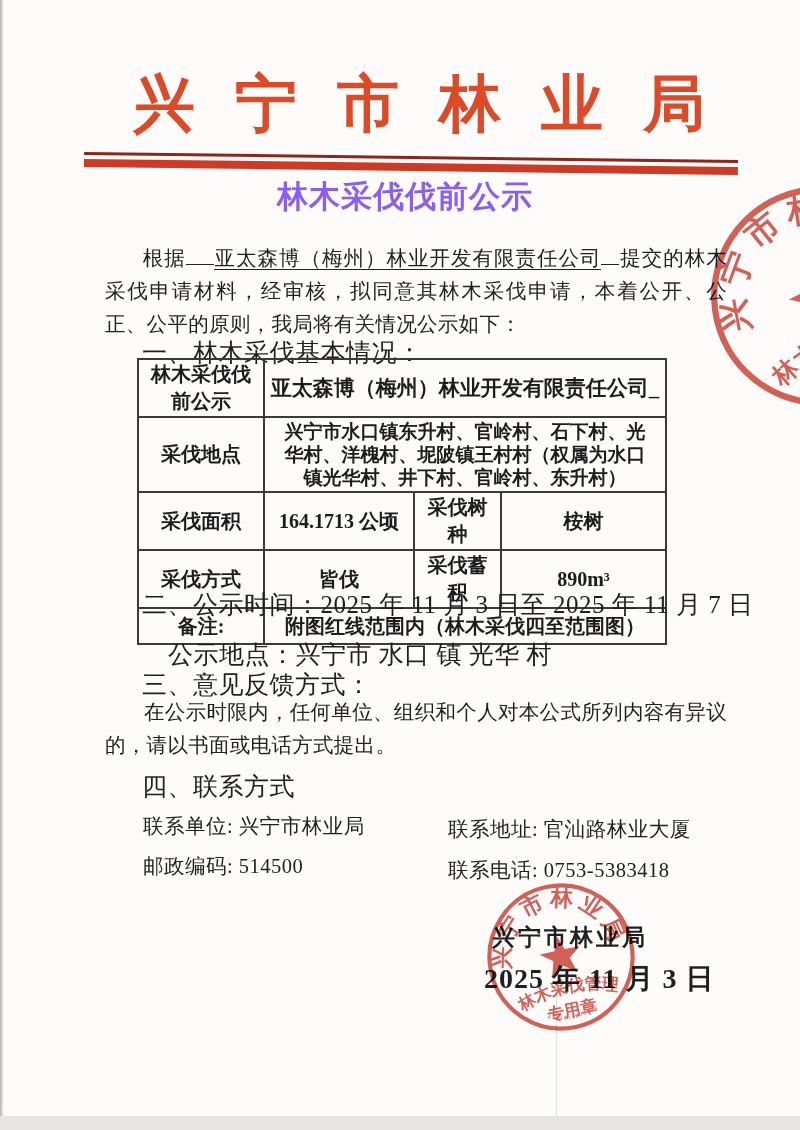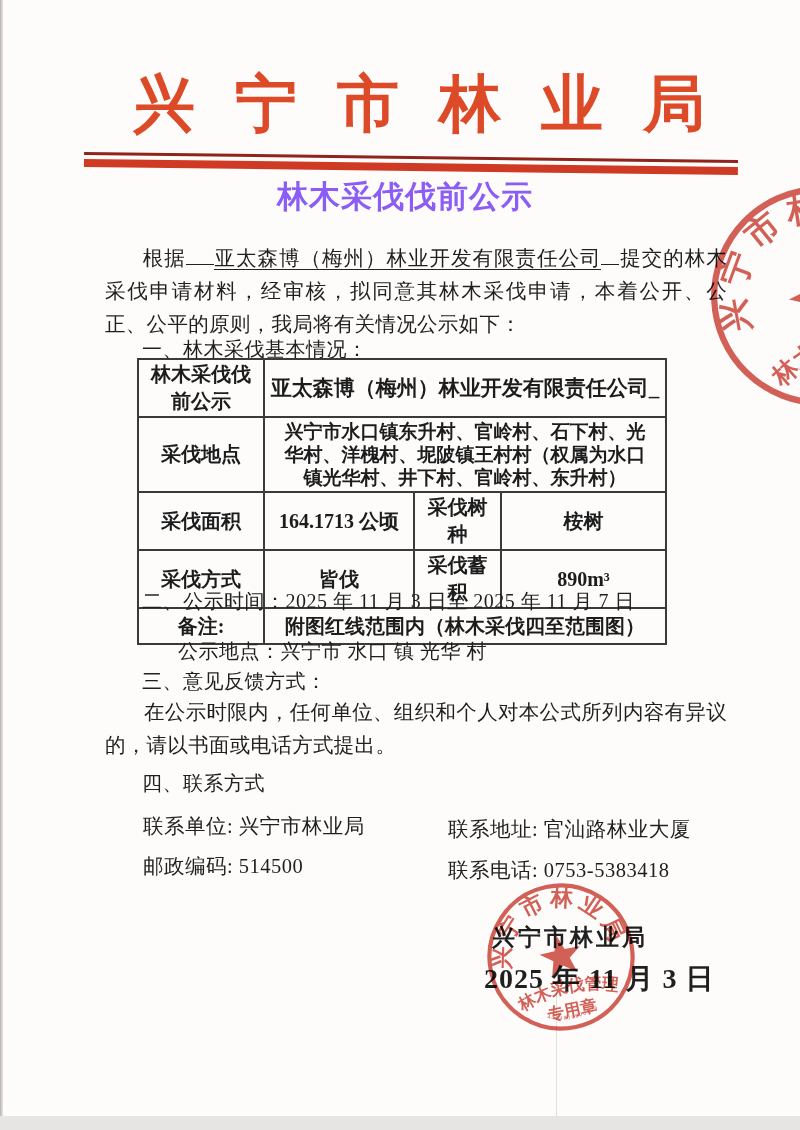--- a/index.html
+++ b/index.html
@@ -20,24 +20,24 @@
   .rule-thick{height:8px;background:#cf3a24;}
   .doc-title{left:277px;top:176px;font-size:31px;font-weight:bold;letter-spacing:1px;white-space:nowrap;color:#8b5cf6;}
   
   .para{left:105px;width:622px;font-size:20.5px;line-height:33px;letter-spacing:.3px;text-align:justify;margin:0;}
   .p-intro{top:242px;}
   .p-feedback{top:696px;text-indent:39px;}
   .indent{display:inline-block;width:37px;}
   .u{border-bottom:1.6px solid #222;}
   .u-blank-l{display:inline-block;width:28px;}
   .u-blank-r{display:inline-block;width:18px;}
-  .sec{font-size:20px;letter-spacing:.5px;white-space:nowrap;}
+  .sec{font-size:25px;letter-spacing:.5px;white-space:nowrap;}
   .sec-1{left:142px;top:336px;}
   .sec-2-time{left:142px;top:588px;}
-  .sec-2-place{left:178px;top:638px;}
+  .sec-2-place{left:168px;top:638px;}
   .sec-3{left:142px;top:668px;}
   .sec-4{left:142px;top:770px;}
   
   .notice-table{
     left:137px;top:358px;width:528px;border-collapse:collapse;table-layout:fixed;
     font-size:20px;font-weight:600;color:#1c1c1c;
   }
   .notice-table td{
     border:2px solid #3a3a3a;text-align:center;vertical-align:middle;
     padding:1px 4px;overflow:hidden;

